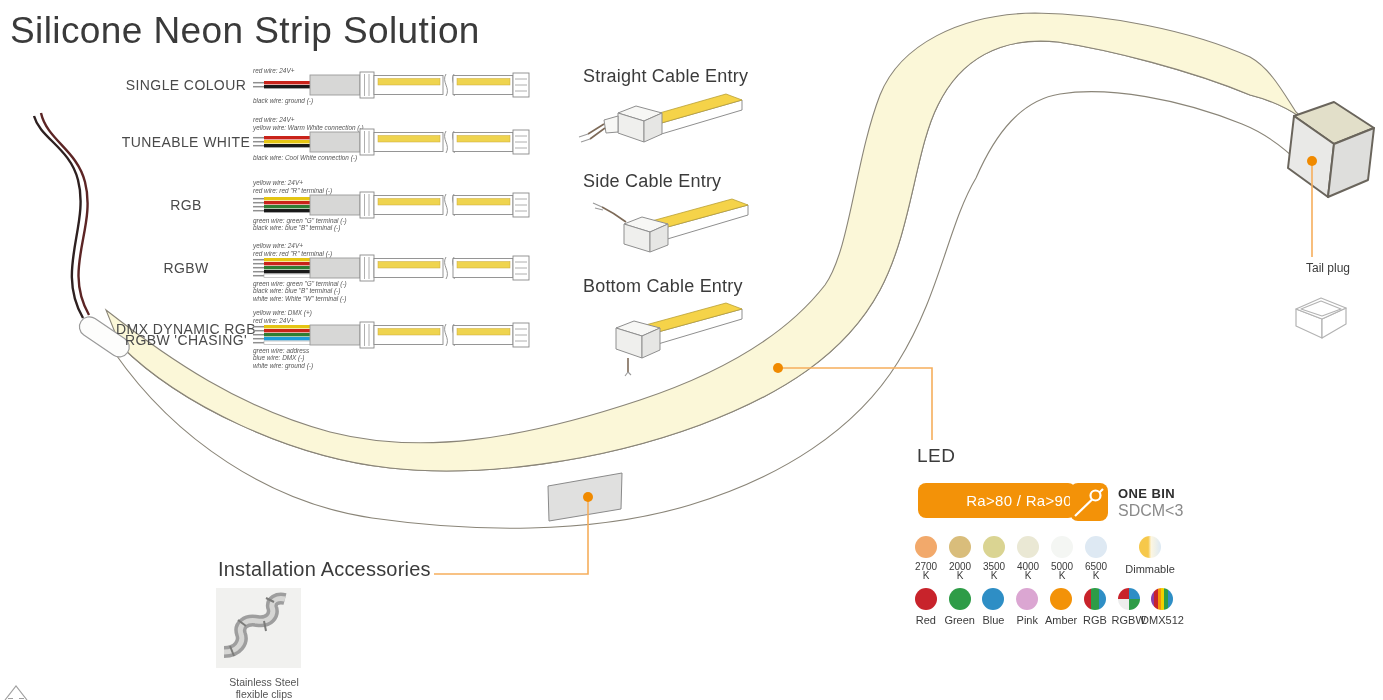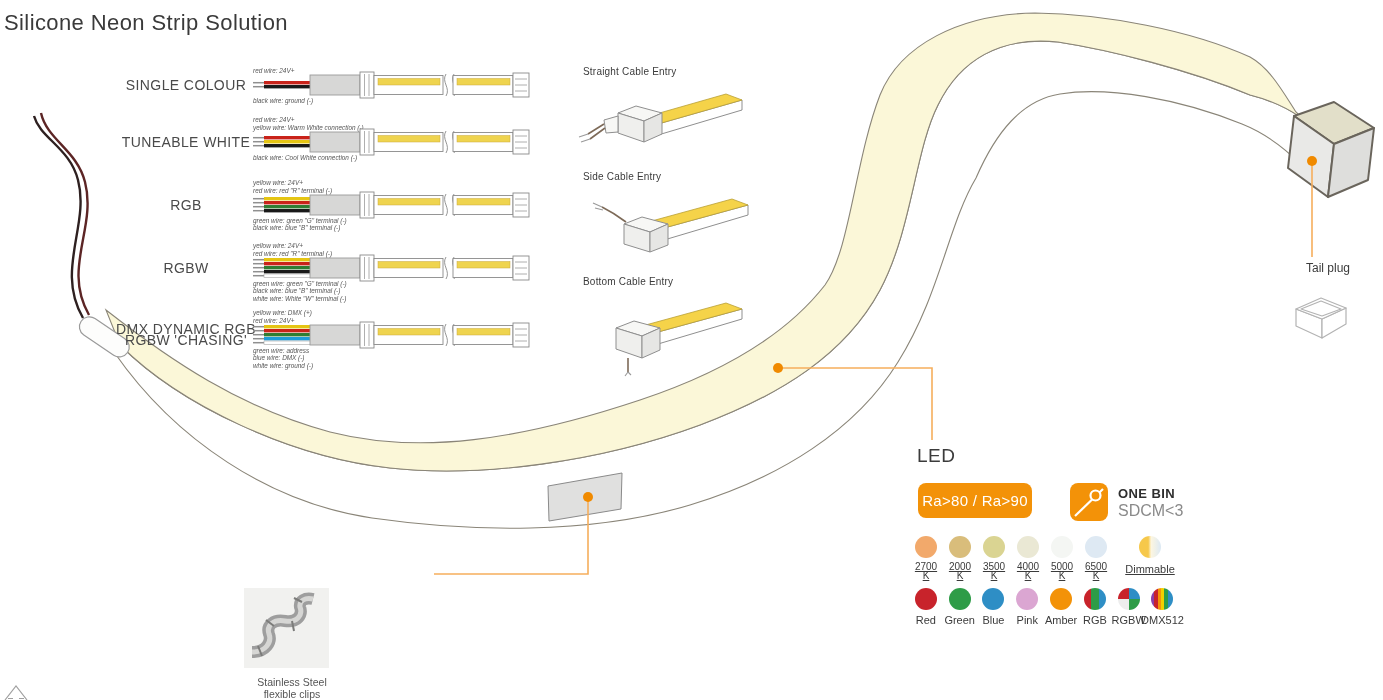--- a/index.html
+++ b/index.html
@@ -1,61 +1,61 @@
 <!DOCTYPE html>
 <html><head>
 <meta charset="utf-8">
 <style>
   html,body{margin:0;padding:0;background:#fff;}
   #canvas{position:relative;width:1383px;height:700px;background:#fff;overflow:hidden;
           font-family:"Liberation Sans","DejaVu Sans",sans-serif;color:#3b3b3b;}
   #scene{position:absolute;left:0;top:0;z-index:1;}
   .lbl{position:absolute;z-index:3;}
-  #page-title{left:4px;top:10px;font-size:22px;letter-spacing:.4px;color:#3a3a3a;}
-  .entry-label{font-size:10px;color:#3b3b3b;letter-spacing:.2px;text-align:center;}
+  #page-title{left:10px;top:10px;font-size:37px;letter-spacing:.4px;color:#3a3a3a;}
+  .entry-label{font-size:18px;color:#3b3b3b;letter-spacing:.2px;text-align:center;}
   #tail-label{left:1278px;top:261px;width:100px;text-align:center;font-size:12px;}
   #led-heading{left:917px;top:445px;font-size:19px;letter-spacing:.5px;}
   #acc-heading{left:218px;top:558px;font-size:20px;letter-spacing:.2px;}
 
   
   #variants{position:absolute;left:0;top:0;z-index:2;}
   .variant-row{position:absolute;left:0;width:545px;height:44px;}
   .variant-label{position:absolute;left:110px;width:152px;top:50%;transform:translateY(-50%);
     text-align:center;font-size:14px;letter-spacing:.4px;color:#4a4a4a;line-height:11px;white-space:pre-line;}
   .top-notes{position:absolute;left:253px;bottom:33px;}
   .bottom-notes{position:absolute;left:253px;top:34px;}
   .wire-note{font-size:6.4px;font-style:italic;color:#555;line-height:7.3px;white-space:nowrap;}
   .variant-svg-holder{position:absolute;left:250px;top:0;width:290px;height:44px;}
 
   
   .entry-art{position:absolute;z-index:2;}
 
   
   #ra-badge{left:918px;top:483px;width:114px;height:35px;background:#F39208;border-radius:8px;
-    color:#fff;font-size:15px;display:flex;align-items:center;justify-content:center;letter-spacing:.3px;}
+    color:#fff;font-size:15px;display:flex;align-items:center;justify-content:center;letter-spacing:.3px;padding-left:44px;}
   #onebin-icon{position:absolute;left:1070px;top:483px;z-index:3;}
   #onebin-title{left:1118px;top:486px;font-size:13px;font-weight:bold;letter-spacing:.4px;color:#2e2e2e;}
   #onebin-sub{left:1118px;top:502px;font-size:16px;color:#8a8a8a;}
 
   #cct-row{position:absolute;left:909px;top:536px;display:flex;z-index:3;}
   .cct-item{position:relative;width:34px;height:50px;}
   .cct-item.wide{width:74px;}
   .dot22{position:absolute;left:50%;top:0;transform:translateX(-50%);width:22px;height:22px;border-radius:50%;}
   .cct-label{position:absolute;left:50%;top:26px;transform:translateX(-50%);font-size:10px;line-height:9px;
-    text-align:center;color:#3b3b3b;white-space:pre-line;text-decoration:underline;}
+    text-align:center;color:#3b3b3b;white-space:pre-line;}
   .cct-label.one-line{top:29px;font-size:11px;white-space:nowrap;}
 
   #color-row{position:absolute;left:909px;top:588px;display:flex;z-index:3;}
   .color-item{position:relative;width:33.8px;height:42px;}
   .color-label{position:absolute;left:50%;top:26px;transform:translateX(-50%);
     font-size:11px;color:#3b3b3b;white-space:nowrap;}
 
   
   #acc-cards{position:absolute;left:216px;top:588px;display:flex;gap:11px;z-index:3;}
-  .acc-card{width:96px;margin-left:28px;}
+  .acc-card{width:96px;}
   .acc-img{width:85px;height:80px;background:#F1F1EF;}
   .acc-label{margin-top:8px;font-size:10.5px;color:#555;text-align:center;line-height:12px;white-space:pre-line;}
 </style>
 </head>
 <body>
 
 <div id="canvas">
 
   <svg id="scene" width="1383" height="700" viewBox="0 0 1383 700">
 
@@ -105,20 +105,21 @@
 
     <path d="M 5,700 L 16,686 L 27,700 M 8,698.5 L 13,698.5 M 19,698.5 L 24,698.5" fill="none" stroke="#a0a0a0" stroke-width="1.2"></path>
   </svg>
 
   <div class="lbl" id="page-title">Silicone Neon Strip Solution</div>
   <div class="lbl entry-label" style="left:583px;top:66px">Straight Cable Entry</div>
   <div class="lbl entry-label" style="left:583px;top:171px">Side Cable Entry</div>
   <div class="lbl entry-label" style="left:583px;top:276px">Bottom Cable Entry</div>
   <div class="lbl" id="tail-label">Tail plug</div>
   <div class="lbl" id="led-heading">LED</div>
+  <div class="lbl" id="acc-heading">Installation Accessories</div>
 
   <div id="variants">
     <div class="variant-row" style="top: 63px;">
       <div class="variant-label">SINGLE COLOUR</div>
       <div class="top-notes">
           <div class="wire-note">red wire: 24V+</div>
         </div>
       <div class="variant-svg-holder"><svg width="290" height="44" viewBox="0 0 290 44">
     <line x1="3" y1="19.7" x2="15" y2="19.7" stroke="#8f8f8f" stroke-width="1.5"></line>
             <rect x="14" y="18" width="48" height="3.4" fill="#C9231A"></rect>

